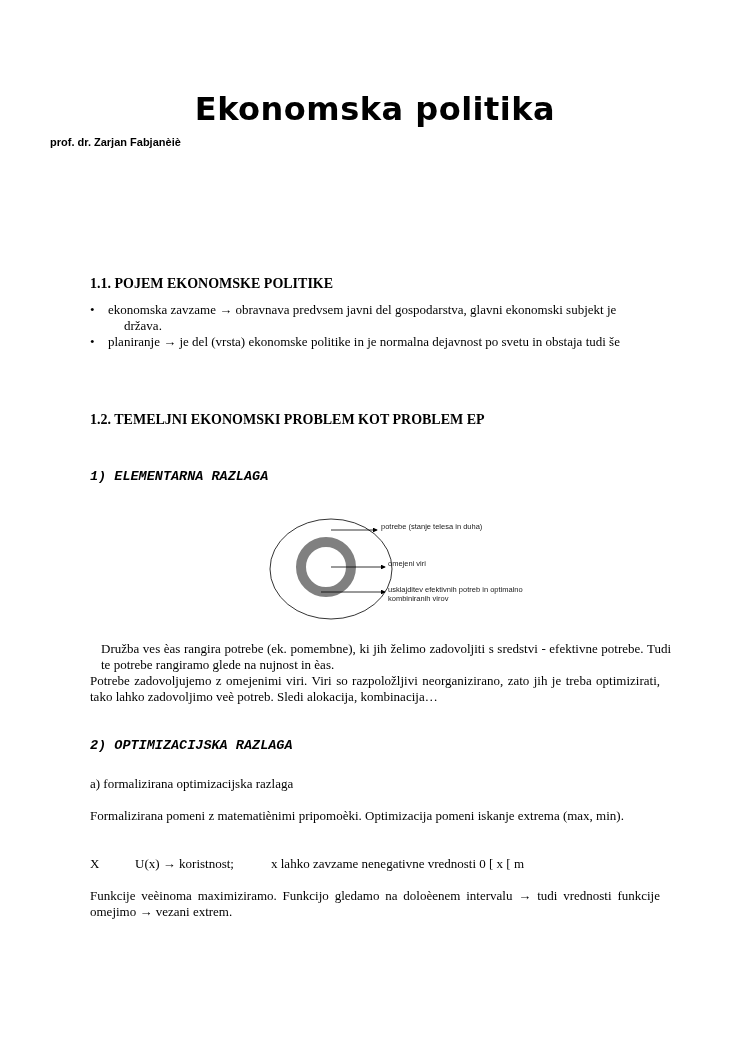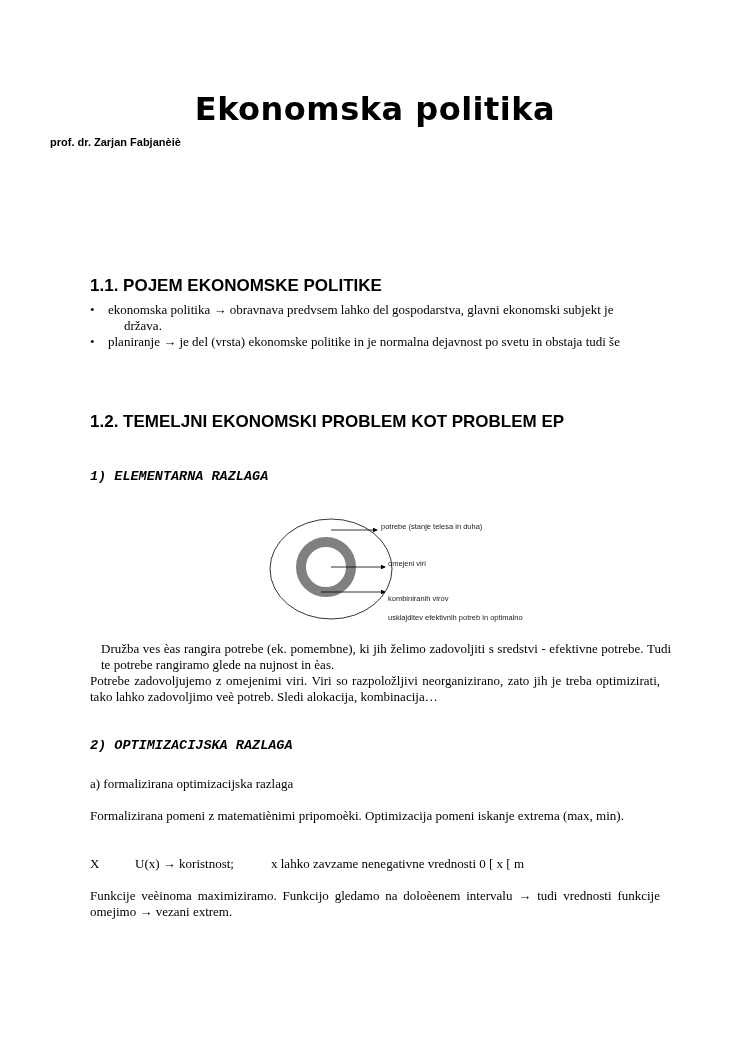--- a/index.html
+++ b/index.html
@@ -2,21 +2,21 @@
 <html><head>
 <meta charset="utf-8">
 <style>
   html, body { margin:0; padding:0; background:#ffffff; }
   body { width:750px; height:1061px; position:relative; overflow:hidden; color:#000; }
   .page { position:absolute; left:0; top:12px; width:750px; height:1061px; }
   .title { position:absolute; left:0; width:750px; top:78px; text-align:center;
     font-family:"DejaVu Sans", sans-serif; font-weight:bold; font-size:32px; letter-spacing:0.5px; }
   .subtitle { position:absolute; left:0; width:750px; top:124px; text-align:left; padding-left:50px; box-sizing:border-box;
     font-family:"Liberation Sans", sans-serif; font-weight:bold; font-size:11px; }
-  .h1 { position:absolute; left:90px; font-family:Liberation Sans, sans-serif; font-weight:bold; font-size:17px; }
+  .h1 { position:absolute; left:90px; font-family:Liberation Serif, serif; font-weight:bold; font-size:14px; }
   .h2 { position:absolute; left:90px; font-family:Liberation Mono, monospace; font-weight:bold; font-style:italic; font-size:13.5px; }
   .txt { position:absolute; left:90px; width:570px; font-family:"Liberation Serif", serif; font-size:13px; line-height:16px; text-align:justify; }
   .bullets { position:absolute; left:90px; width:570px; top:290px; margin:0; padding:0; list-style:none;
     font-family:"Liberation Serif", serif; font-size:13px; line-height:16px; }
   .bullets li { position:relative; padding-left:18px; text-align:justify; }
   .bullets li .dot { position:absolute; left:0; top:0; }
   .diagram { position:absolute; left:0; top:0; }
   .dlabel { position:absolute; font-family:"Liberation Sans", sans-serif; font-size:7.5px; color:#222; line-height:9px; }
   .formula { position:absolute; top:844px; font-family:"Liberation Serif", serif; font-size:13px; }
 </style>
@@ -26,21 +26,21 @@
 <div class="page">
 
   <div class="title">Ekonomska politika</div>
   <div class="subtitle">prof. dr. Zarjan Fabjanèiè</div>
 
   <div class="h1" style="top:264px;">1.1. POJEM EKONOMSKE POLITIKE</div>
 
   <ul class="bullets">
     <li>
       <span class="dot">•</span>
-      <span>ekonomska politika → obravnava predvsem lahko del gospodarstva, glavni ekonomski subjekt je</span><br>
+      <span>ekonomska zavzame → obravnava predvsem javni del gospodarstva, glavni ekonomski subjekt je</span><br>
       <span style="padding-left:16px;">država.</span>
     </li>
     <li>
       <span class="dot">•</span>
       <span>planiranje → je del (vrsta) ekonomske politike in je normalna dejavnost po svetu in obstaja tudi še</span><br>
     </li>
   </ul>
 
   <div class="h1" style="top:400px;">1.2. TEMELJNI EKONOMSKI PROBLEM KOT PROBLEM EP</div>
 
@@ -53,21 +53,21 @@
       </marker>
     </defs>
     <ellipse cx="331" cy="557" rx="61" ry="50" fill="none" stroke="#000" stroke-width="0.8"></ellipse>
     <circle cx="326" cy="555" r="25" fill="none" stroke="#808080" stroke-width="10"></circle>
     <line x1="331" y1="518" x2="377" y2="518" stroke="#000" stroke-width="0.8" marker-end="url(#arr)"></line>
     <line x1="331" y1="555" x2="385" y2="555" stroke="#000" stroke-width="0.8" marker-end="url(#arr)"></line>
     <line x1="321" y1="580" x2="385" y2="580" stroke="#000" stroke-width="0.8" marker-end="url(#arr)"></line>
   </svg>
   <div class="dlabel" style="left:381px; top:510px;">potrebe (stanje telesa in duha)</div>
   <div class="dlabel" style="left:388px; top:547px;text-align:center;">omejeni viri</div>
-  <div class="dlabel" style="left:388px; top:573px;margin-top:28px;">usklajditev efektivnih potreb in optimalno</div>
+  <div class="dlabel" style="left:388px; top:573px;">usklajditev efektivnih potreb in optimalno</div>
   <div class="dlabel" style="left:388px; top:582px;">kombiniranih virov</div>
 
   <div class="txt" style="top:629px;margin-left:11px;">Družba ves èas rangira potrebe (ek. pomembne), ki jih želimo zadovoljiti s sredstvi - efektivne potrebe. Tudi te potrebe rangiramo glede na nujnost in èas.</div>
   <div class="txt" style="top:661px;">Potrebe zadovoljujemo z omejenimi viri. Viri so razpoložljivi neorganizirano, zato jih je treba optimizirati, tako lahko zadovoljimo veè potreb. Sledi alokacija, kombinacija…</div>
 
   <div class="h2" style="top:726px;">2) OPTIMIZACIJSKA RAZLAGA</div>
 
   <div class="txt" style="top:764px;">a)  formalizirana optimizacijska razlaga</div>
 
   <div class="txt" style="top:796px;">Formalizirana pomeni z matematiènimi pripomoèki. Optimizacija pomeni iskanje extrema (max, min).</div>

